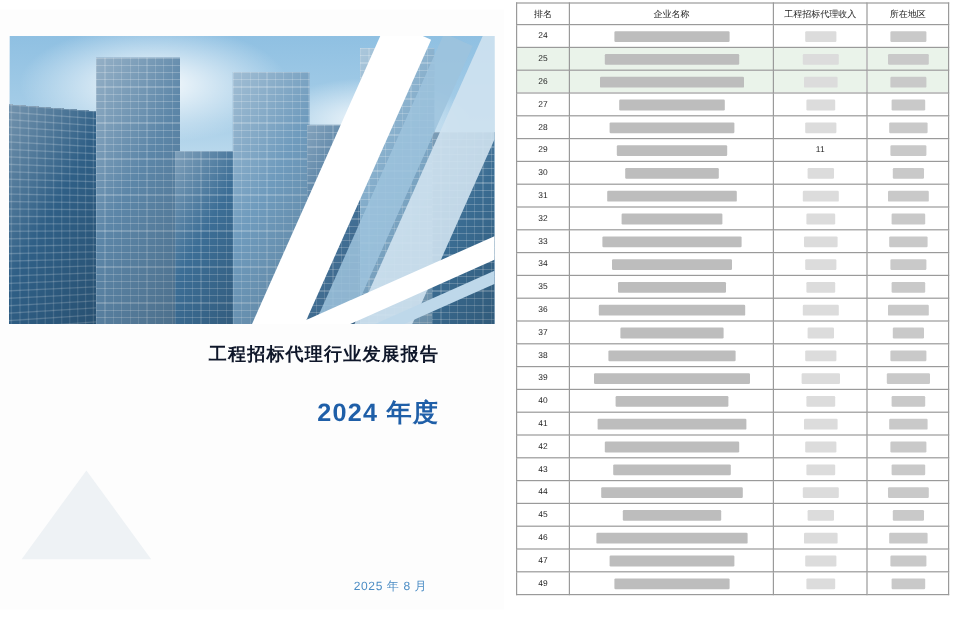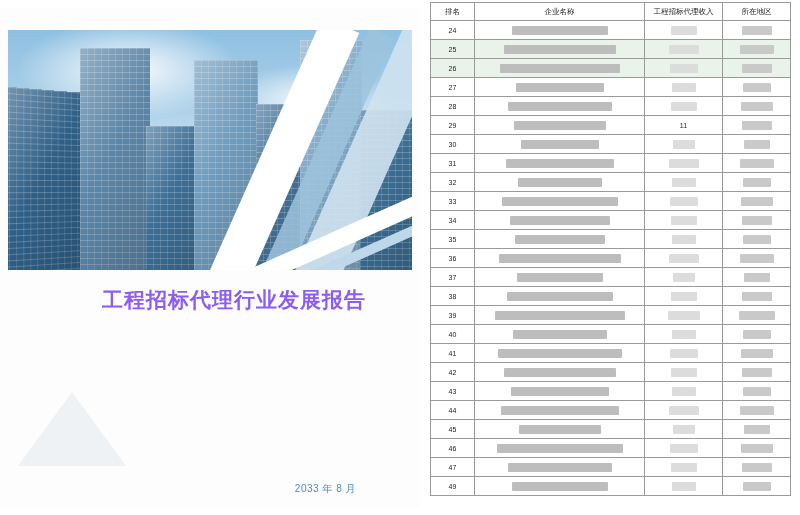--- a/index.html
+++ b/index.html
@@ -112,23 +112,23 @@
     position: absolute;
     left: 160px; top: 238px; width: 300px; height: 10px;
     background: #bed8ea;
     transform: rotate(-24deg);
   }
 
   .cover-title {
     position: absolute;
     right: 54px;
     top: 278px;
-    font-size: 21px;
+    font-size: 15px;
     font-weight: bold;
-    color: #8b5cf6;
+    color: #0f172a;
     letter-spacing: 1px;
     text-align: right;
     white-space: nowrap;
   }
   .cover-year {
     position: absolute;
     right: 54px;
     top: 322px;
     font-size: 21px;
     font-weight: bold;
@@ -248,22 +248,23 @@
         <div class="tower t6"></div>
         <div class="tower t7"></div>
         <div class="band"></div>
         <div class="band2"></div>
         <div class="chev chev-a"></div>
         <div class="diag-strip"></div>
         <div class="diag-strip2"></div>
       </div>
 
       <div class="cover-title">工程招标代理行业发展报告</div>
+      <div class="cover-year">2024 年度</div>
       <div class="triangle-wm"></div>
-      <div class="cover-date">2033 年 8 月</div>
+      <div class="cover-date">2025 年 8 月</div>
     </div>
   </div>
 
   <div class="table-page">
     <table class="rank">
       <colgroup>
         <col class="c-rank">
           <col class="c-name">
           <col class="c-rev">
           <col class="c-reg">

